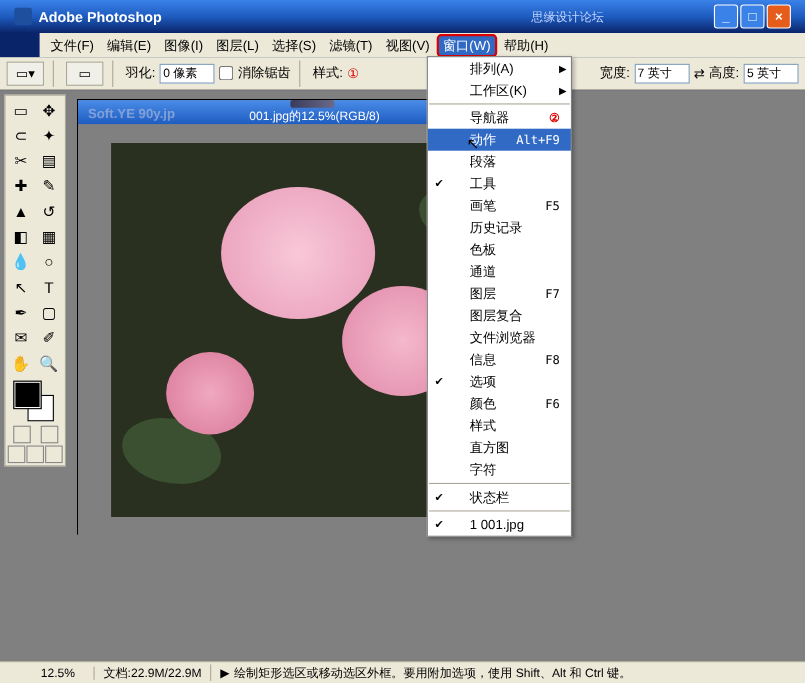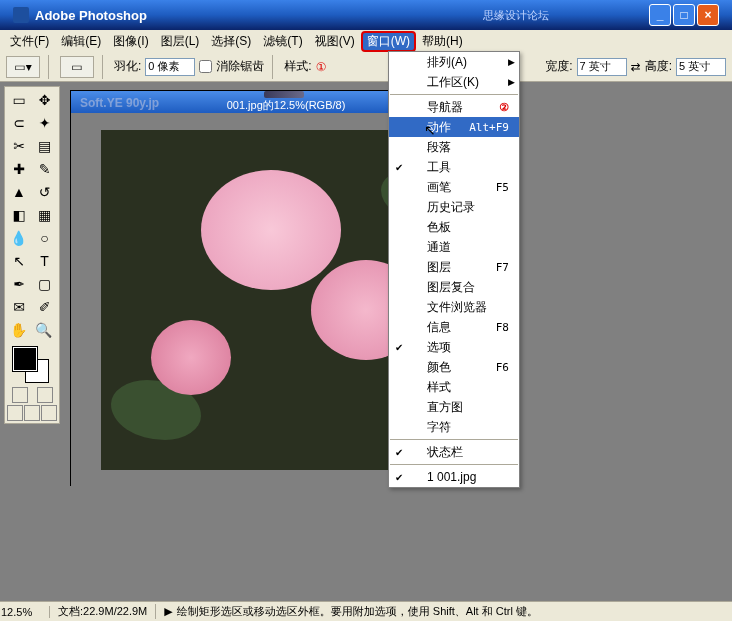--- a/index.html
+++ b/index.html
@@ -8,21 +8,21 @@
 .titlebar { height: 30px; background: linear-gradient(to bottom, #3a81e8, #1e5cc0, #0a246a); display: flex; align-items: center; padding: 0 13px; }
 .titlebar-icon { width: 16px; height: 16px; background: #1d4f9e; margin-right: 6px; border-radius: 2px; }
 .titlebar-title { color: #fff; font-size: 13px; font-weight: bold; flex: 1; }
 .watermark { color: #c0d4ff; font-size: 11px; margin-right: 100px; }
 .winbtns { display: flex; gap: 2px; }
 .winbtn { width: 22px; height: 22px; border: 1px solid #fff; border-radius: 3px; display: flex; align-items: center; justify-content: center; font-size: 12px; font-weight: bold; }
 .winbtn.min { background: #3a81e8; color: #fff; }
 .winbtn.max { background: #3a81e8; color: #fff; }
 .winbtn.close { background: #e65c1b; color: #fff; }
 
-.menubar { height: 22px; background: #ece9d8; display: flex; align-items: center; padding: 0 4px; font-size: 12px; }
+.menubar { height: 22px; background: #ece9d8; display: flex; align-items: center; padding: 0 4px; font-size: 12px; margin-left: 36px; }
 .menuitem { padding: 2px 6px; cursor: default; }
 .menuitem.active { background: #316ac5; color: #fff; border: 2px solid #d00; border-radius: 4px; padding: 0 4px; }
 
 .optbar { height: 30px; background: #ece9d8; border-bottom: 1px solid #aca899; display: flex; align-items: center; padding: 0 6px; font-size: 12px; gap: 4px; }
 .optbar input[type=text] { width: 50px; height: 18px; font-size: 11px; border: 1px solid #7f9db9; padding: 0 2px; }
 .optbar .dd { width: 34px; height: 22px; border: 1px solid #aca899; background: #f0f0e8; display: flex; align-items: center; justify-content: center; }
 .optbar .sep { width: 4px; height: 24px; border-left: 1px solid #aca899; margin: 0 4px; }
 
 .workspace { position: absolute; top: 82px; left: 0; right: 0; bottom: 20px; background: #808080; }
 
@@ -53,21 +53,21 @@
 .mrow { height: 20px; display: flex; align-items: center; padding: 0 8px 0 38px; position: relative; }
 .mrow.sel { background: #316ac5; color: #fff; }
 .mrow .arrow { position: absolute; right: 4px; font-size: 9px; }
 .mrow .sc { position: absolute; right: 10px; font-size: 11px; font-family: monospace; }
 .mrow .chk { position: absolute; left: 6px; font-size: 10px; }
 .num.red { color: #d00; }
 .msep { height: 1px; background: #aca899; margin: 2px 1px; }
 .cursor-arrow { position: absolute; left: 424px; top: 122px; z-index: 200; font-size: 14px; color: #000; pointer-events: none; }
 
 .statusbar { position: absolute; bottom: 0; left: 0; right: 0; height: 20px; background: #ece9d8; border-top: 1px solid #aca899; display: flex; align-items: center; font-size: 11px; }
-.statusbar .zoom { width: 50px; border-right: 1px solid #aca899; padding: 0 1px; }
+.statusbar .zoom { width: 50px; border-right: 1px solid #aca899; padding: 0 1px; margin-left: 36px; }
 .statusbar .doc { padding: 0 8px; border-right: 1px solid #aca899; }
 .statusbar .hint { flex: 1; padding: 0 8px; }
 .statusbar .play { margin-right: 4px; }
 </style>
 </head>
 <body>
 
 <div class="titlebar">
   <div class="titlebar-icon"></div>
   <div class="titlebar-title">Adobe Photoshop</div>

